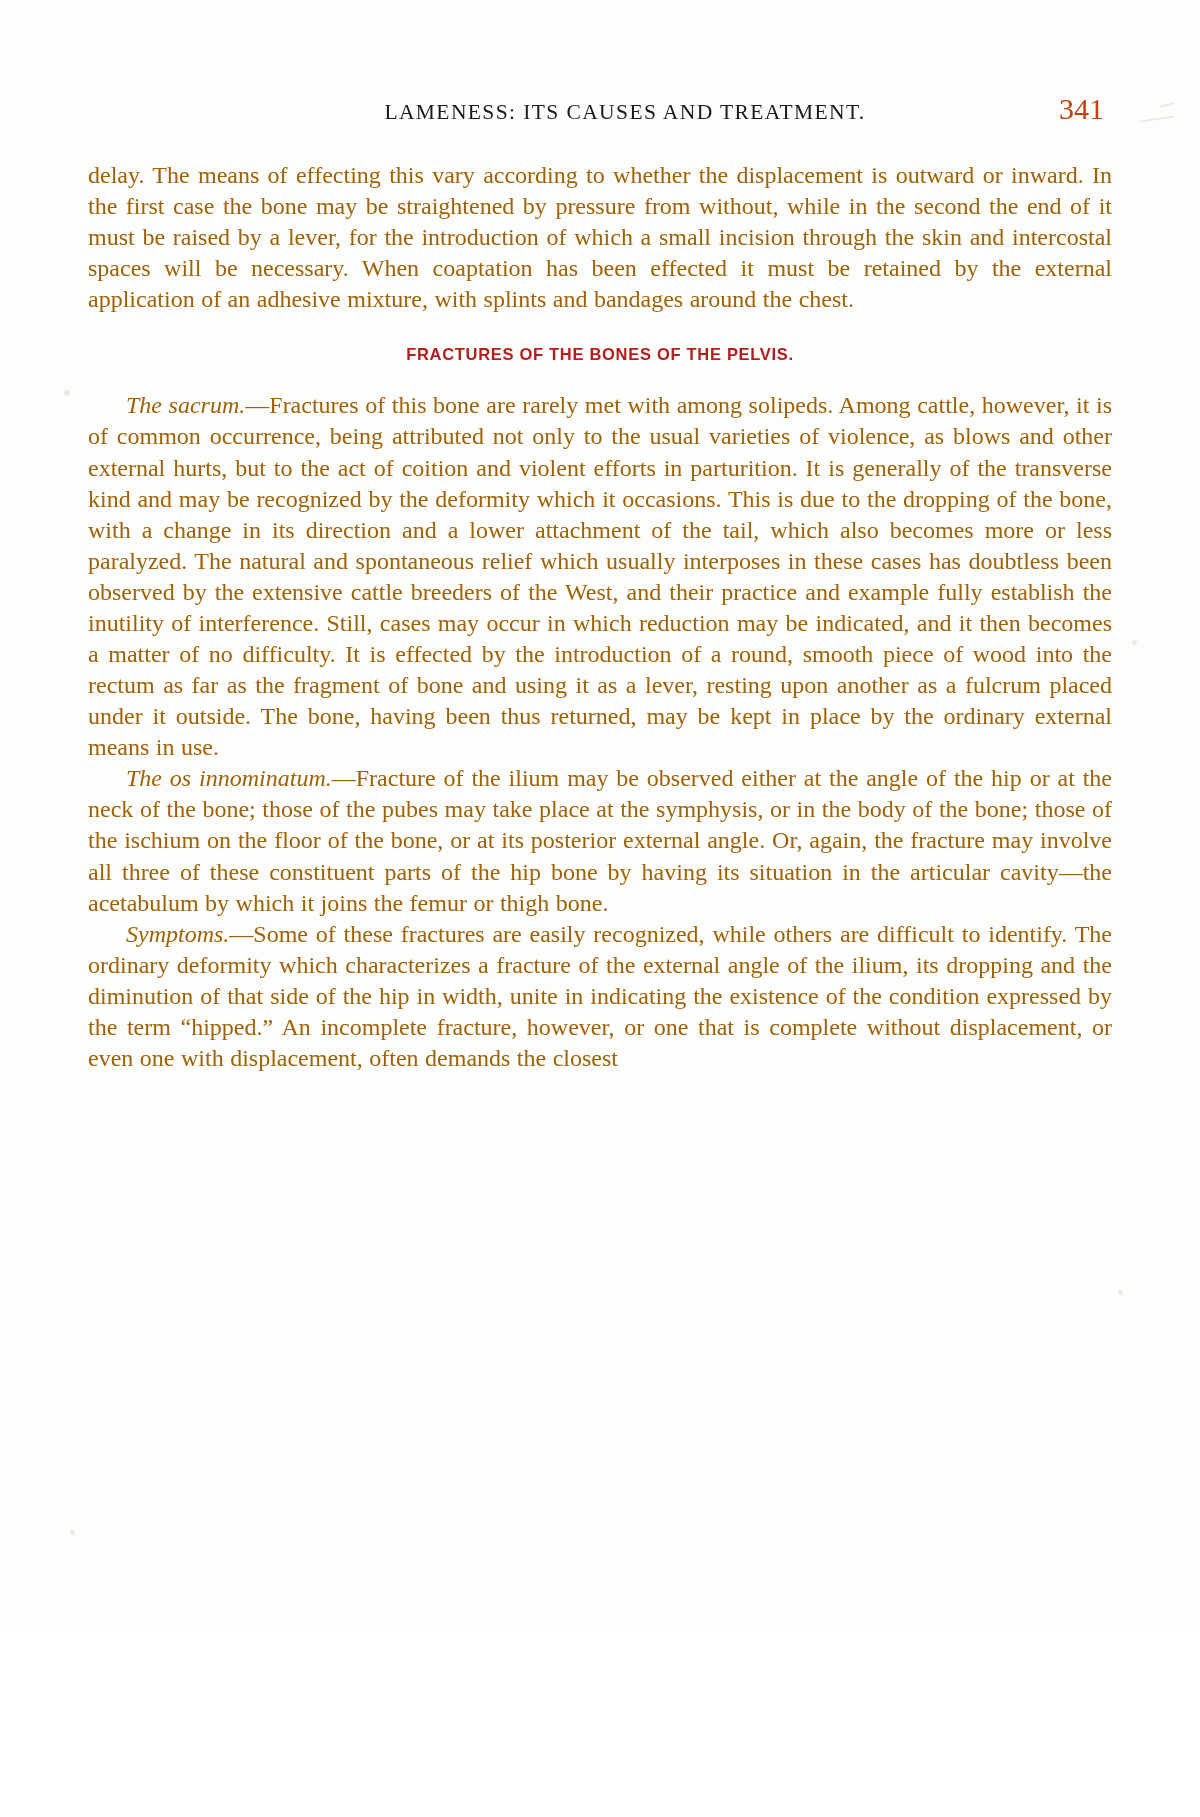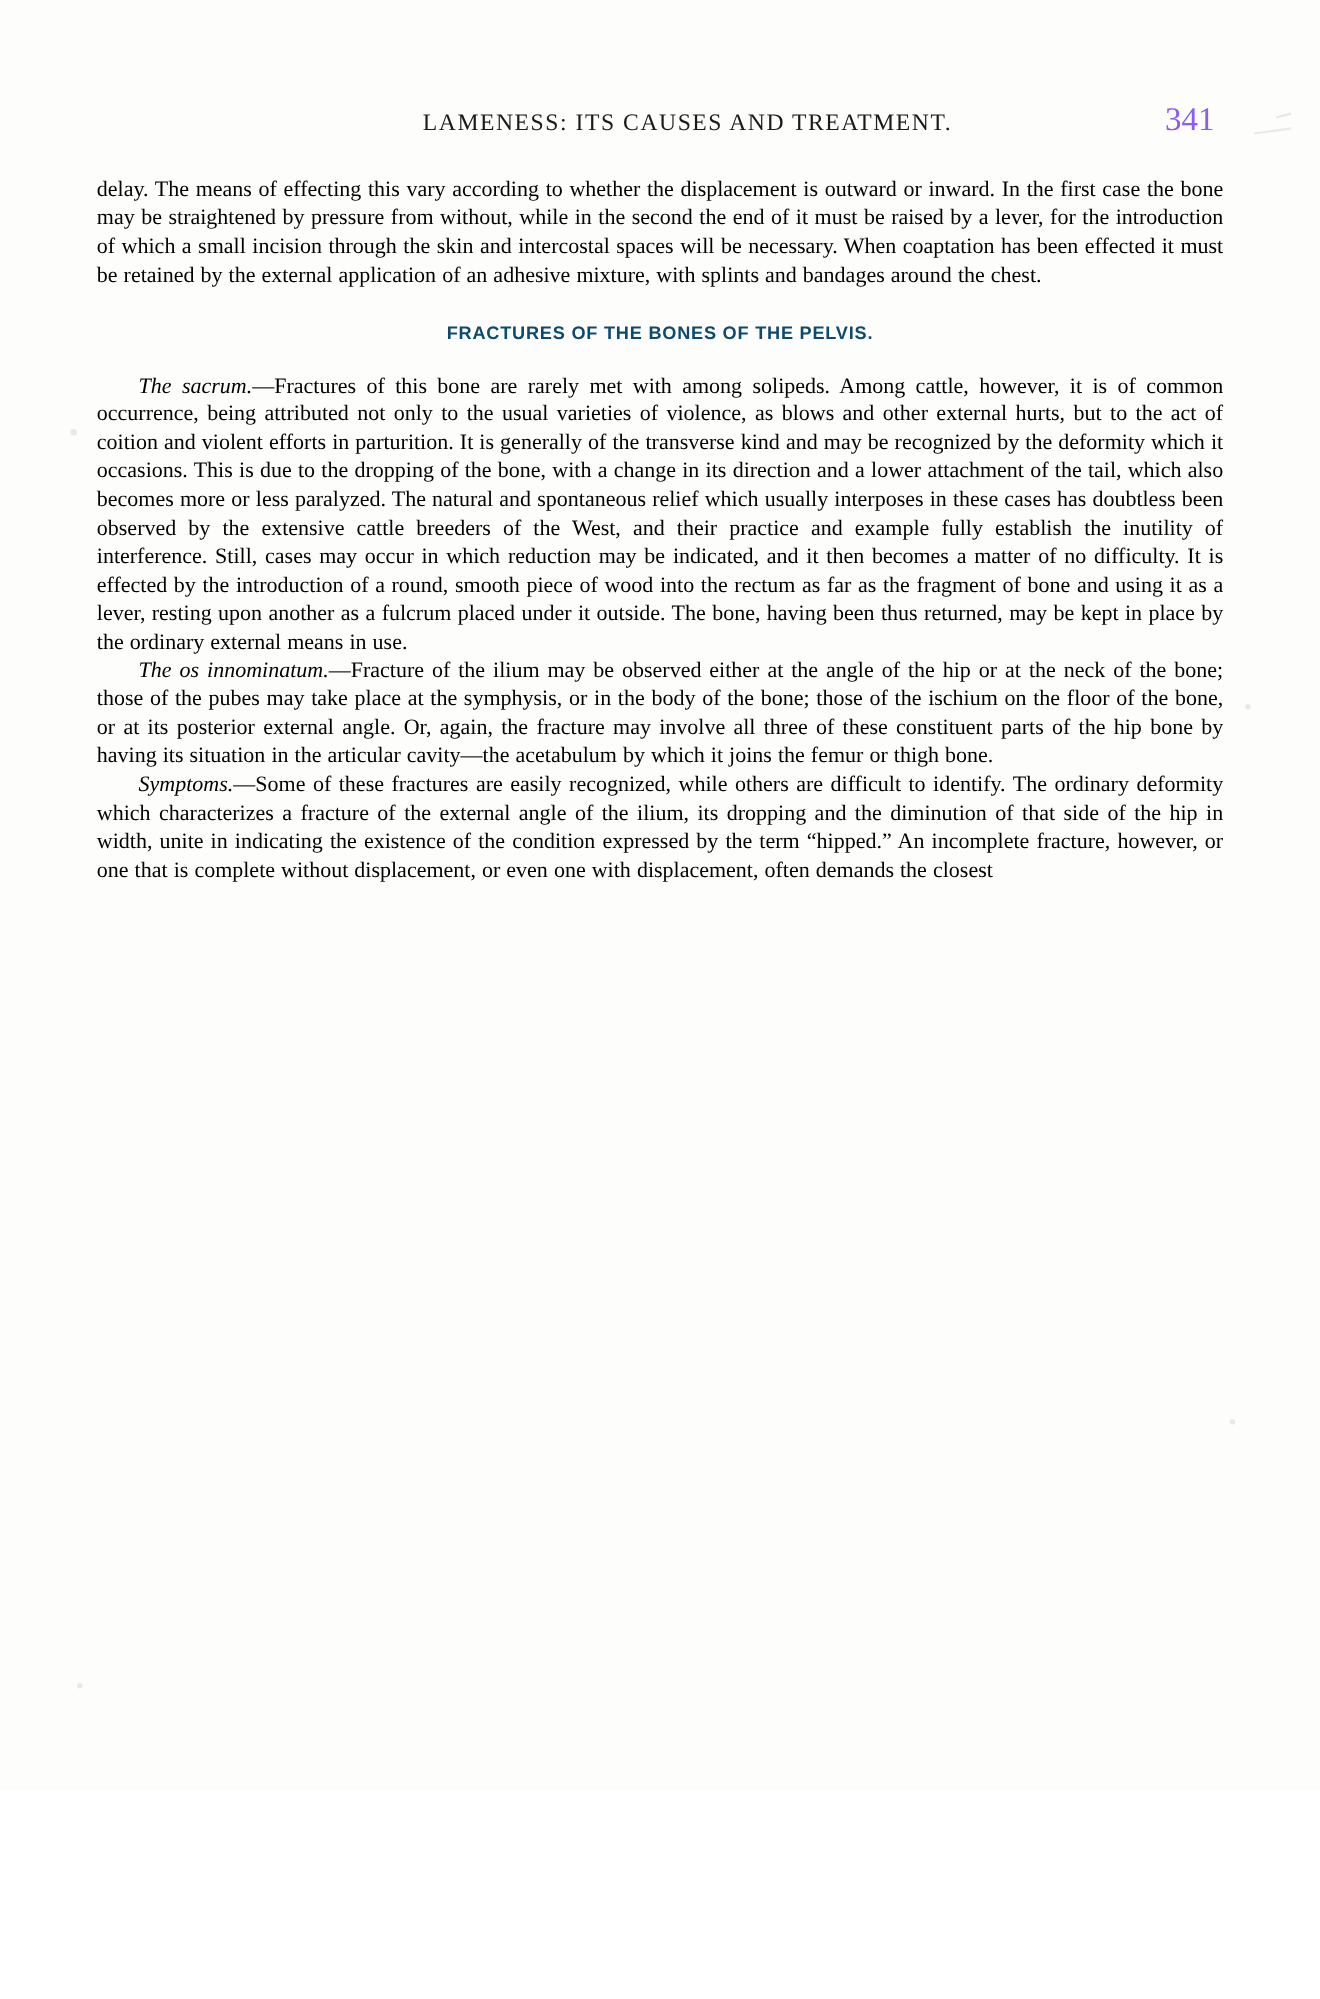--- a/index.html
+++ b/index.html
@@ -41,46 +41,46 @@
   .running-head .head-title {
     font-size: 21.5px;
     letter-spacing: 1.4px;
     font-variant: small-caps;
     text-transform: uppercase;
     white-space: nowrap;
     color: #1a1a1a;
   }
   .running-head .page-number {
     font-size: 30px;
-    color: #8b5cf6;
+    color: #c2410c;
     font-family: "Liberation Serif", serif;
     min-width: 60px;
     text-align: right;
     padding-right: 8px;
   }
   p.body-par {
-    font-size: 20px;
+    font-size: 24px;
     line-height: 1.295;
     text-align: justify;
     margin: 0 0 0 0;
     text-indent: 0;
     word-spacing: 0.5px;
-    color: #000000;
+    color: #a16207;
   }
   p.indent {
     text-indent: 38px;
   }
   .section-head {
     text-align: center;
     font-family: "Liberation Sans", sans-serif;
     font-weight: bold;
     font-size: 16.5px;
     letter-spacing: 0.7px;
     margin: 30px 0 26px 0;
-    color: #0c4a6e;
+    color: #b91c1c;
   }
   .ital {
     font-style: italic;
     margin-top: 40px;
   }
   
   .scan-mark {
     position: absolute;
     background: #d8d8d4;
     opacity: 0.55;

